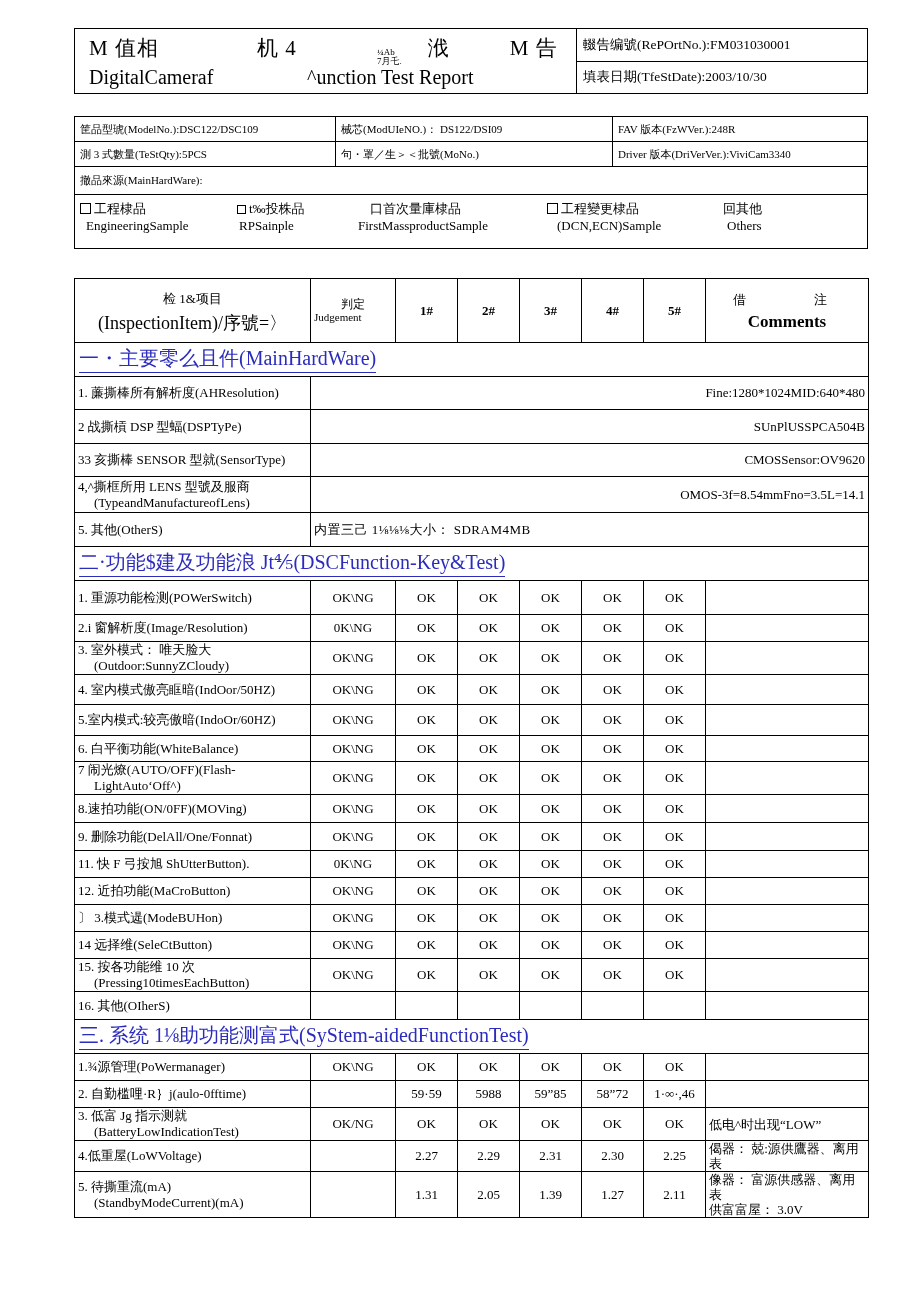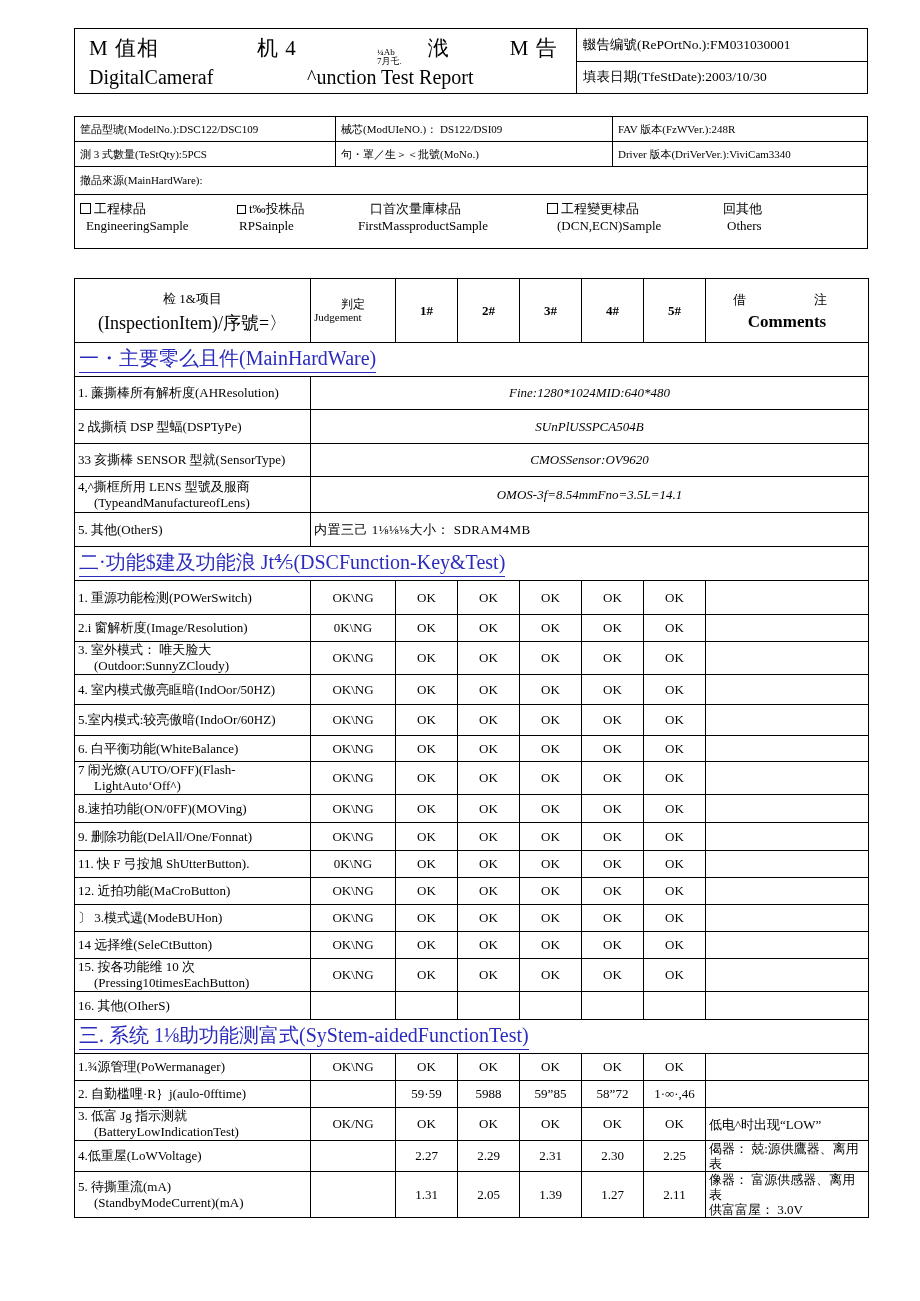--- a/index.html
+++ b/index.html
@@ -93,21 +93,21 @@
 
   .section-row td{
     color:#2b2bbd;font-size:20px;padding:2px 2px 3px 4px;
     border-bottom:1px solid #000;
   }
   .section-row .sec-txt{display:inline-block;border-bottom:1px solid #2b2bbd;}
 
   .item-cell{padding-left:10px;line-height:16px;}
   .item-cell .ind{padding-left:16px;display:block;}
   .val{text-align:center;}
-  .valL{text-align:center;padding-left:5px;font-style:italic;}
+  .valL{text-align:right;padding-left:5px;}
   .big-val{font-size:17px;text-align:left;padding-left:8px;letter-spacing:0.5px;}
   .cmt{font-size:12.5px;text-align:left;padding-left:4px;line-height:15px;}
 </style>
 </head>
 <body>
 
 <div class="page">
 
   <div class="title-box">
     <div class="title-left">

